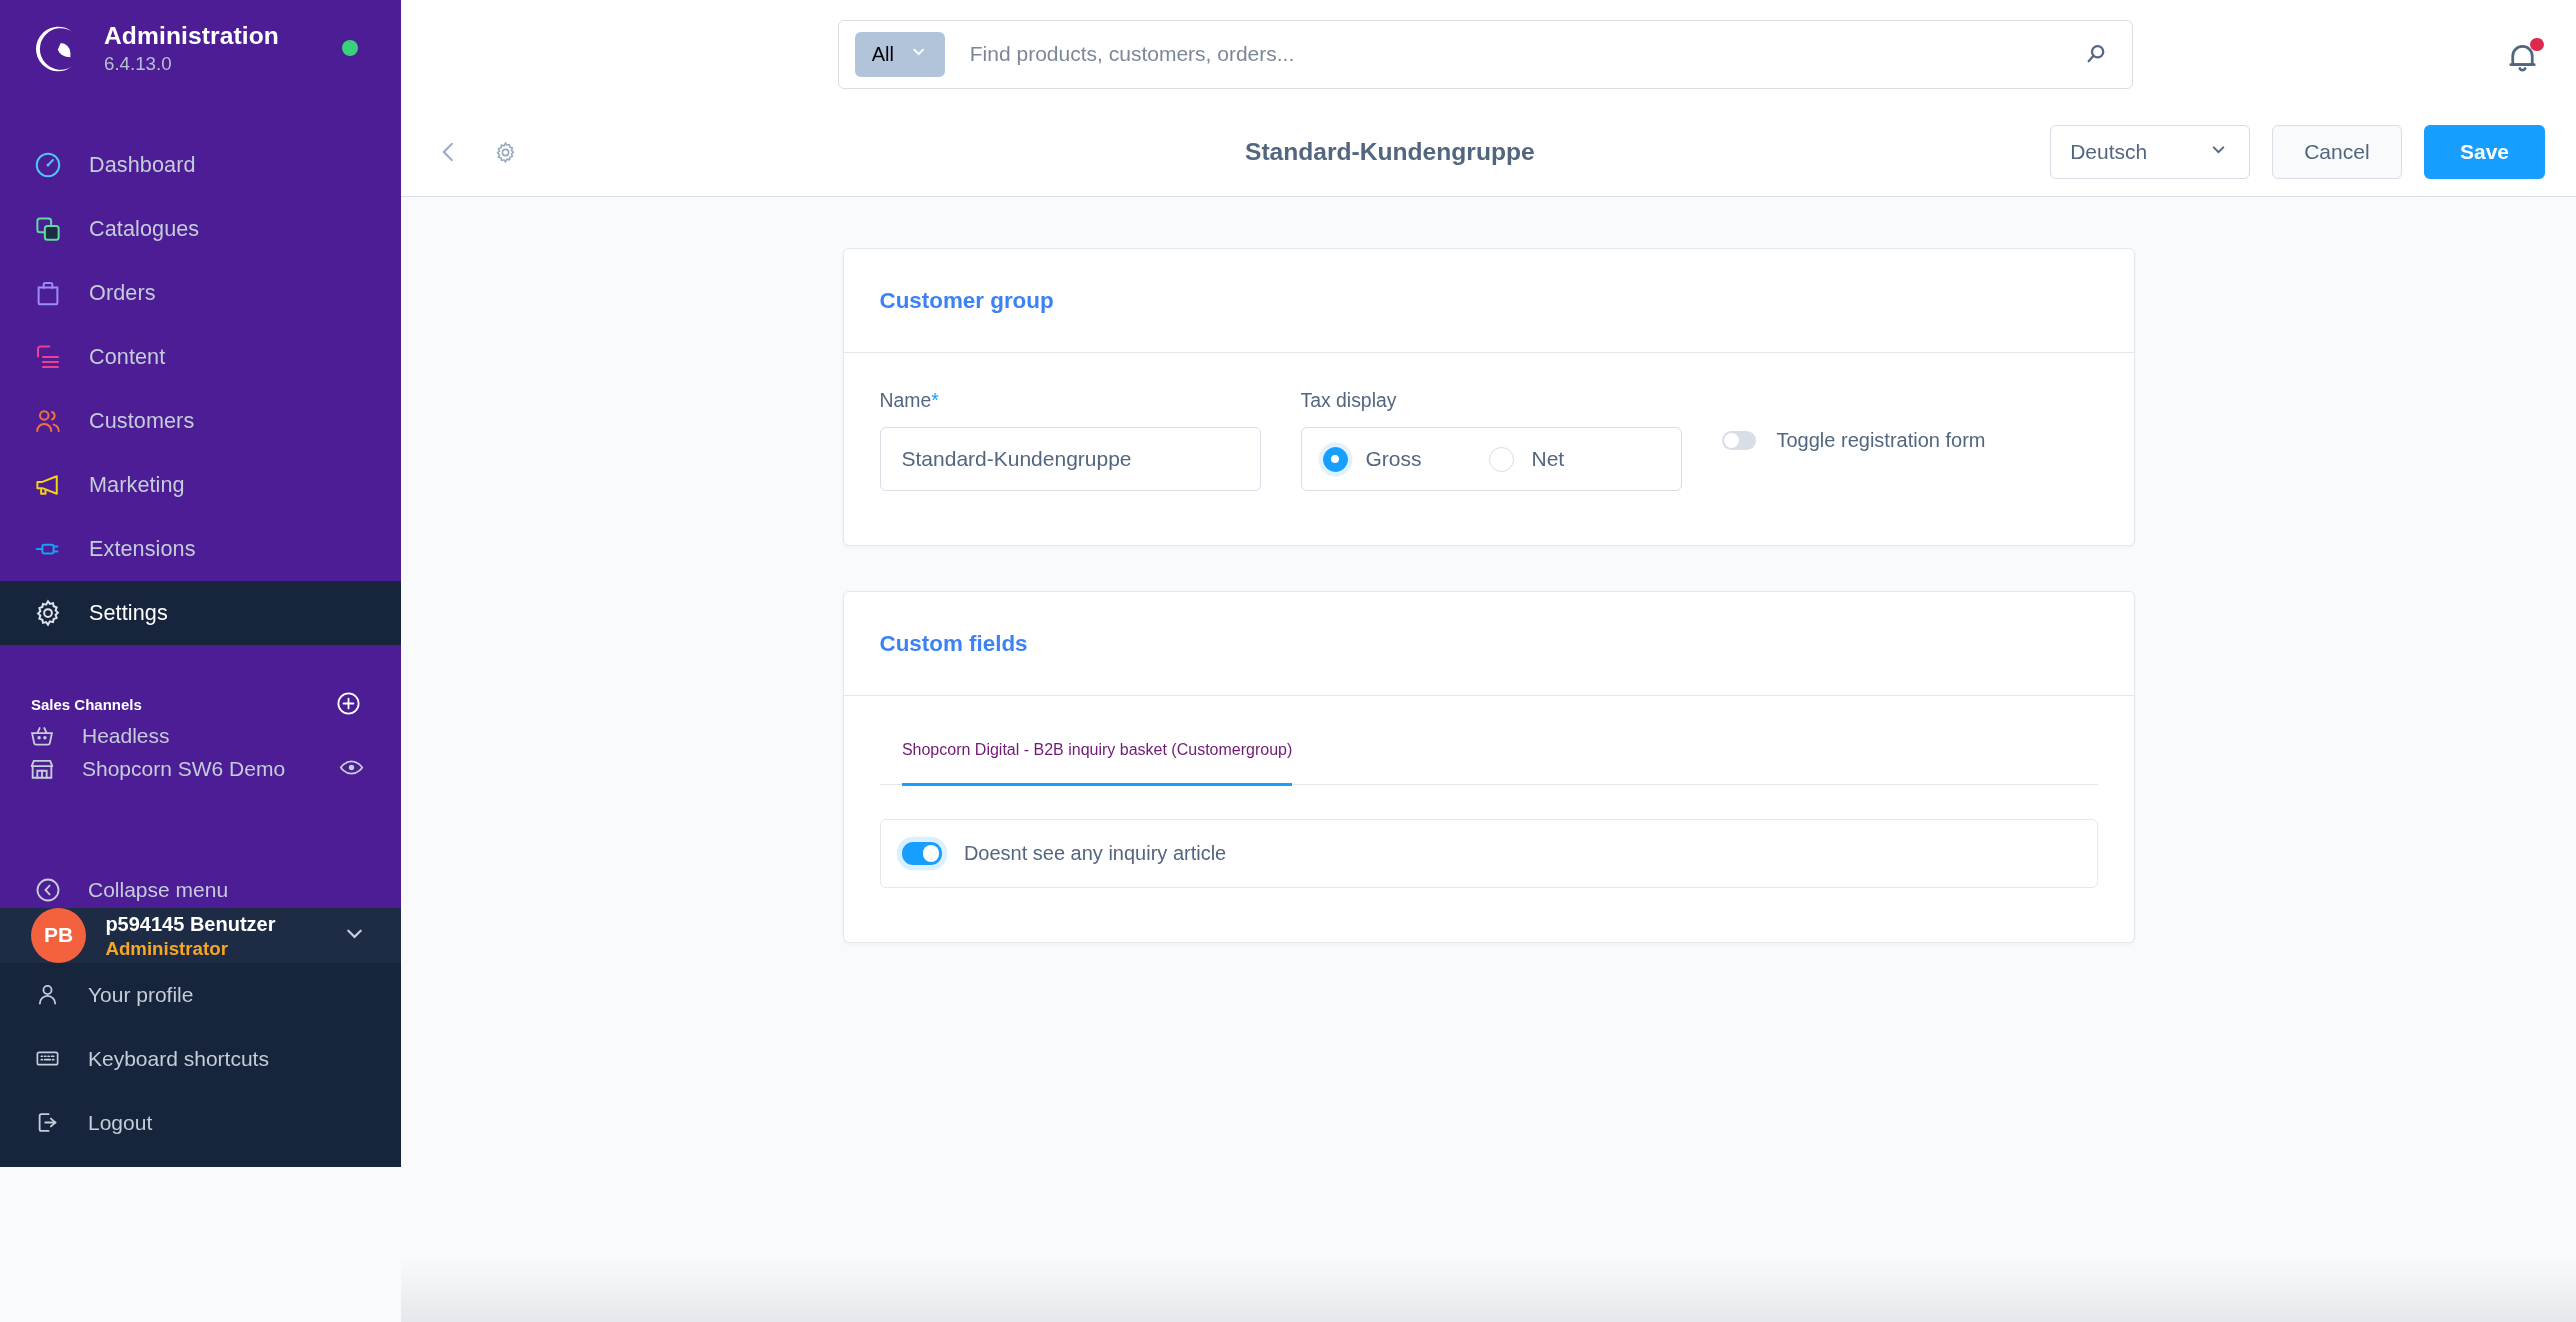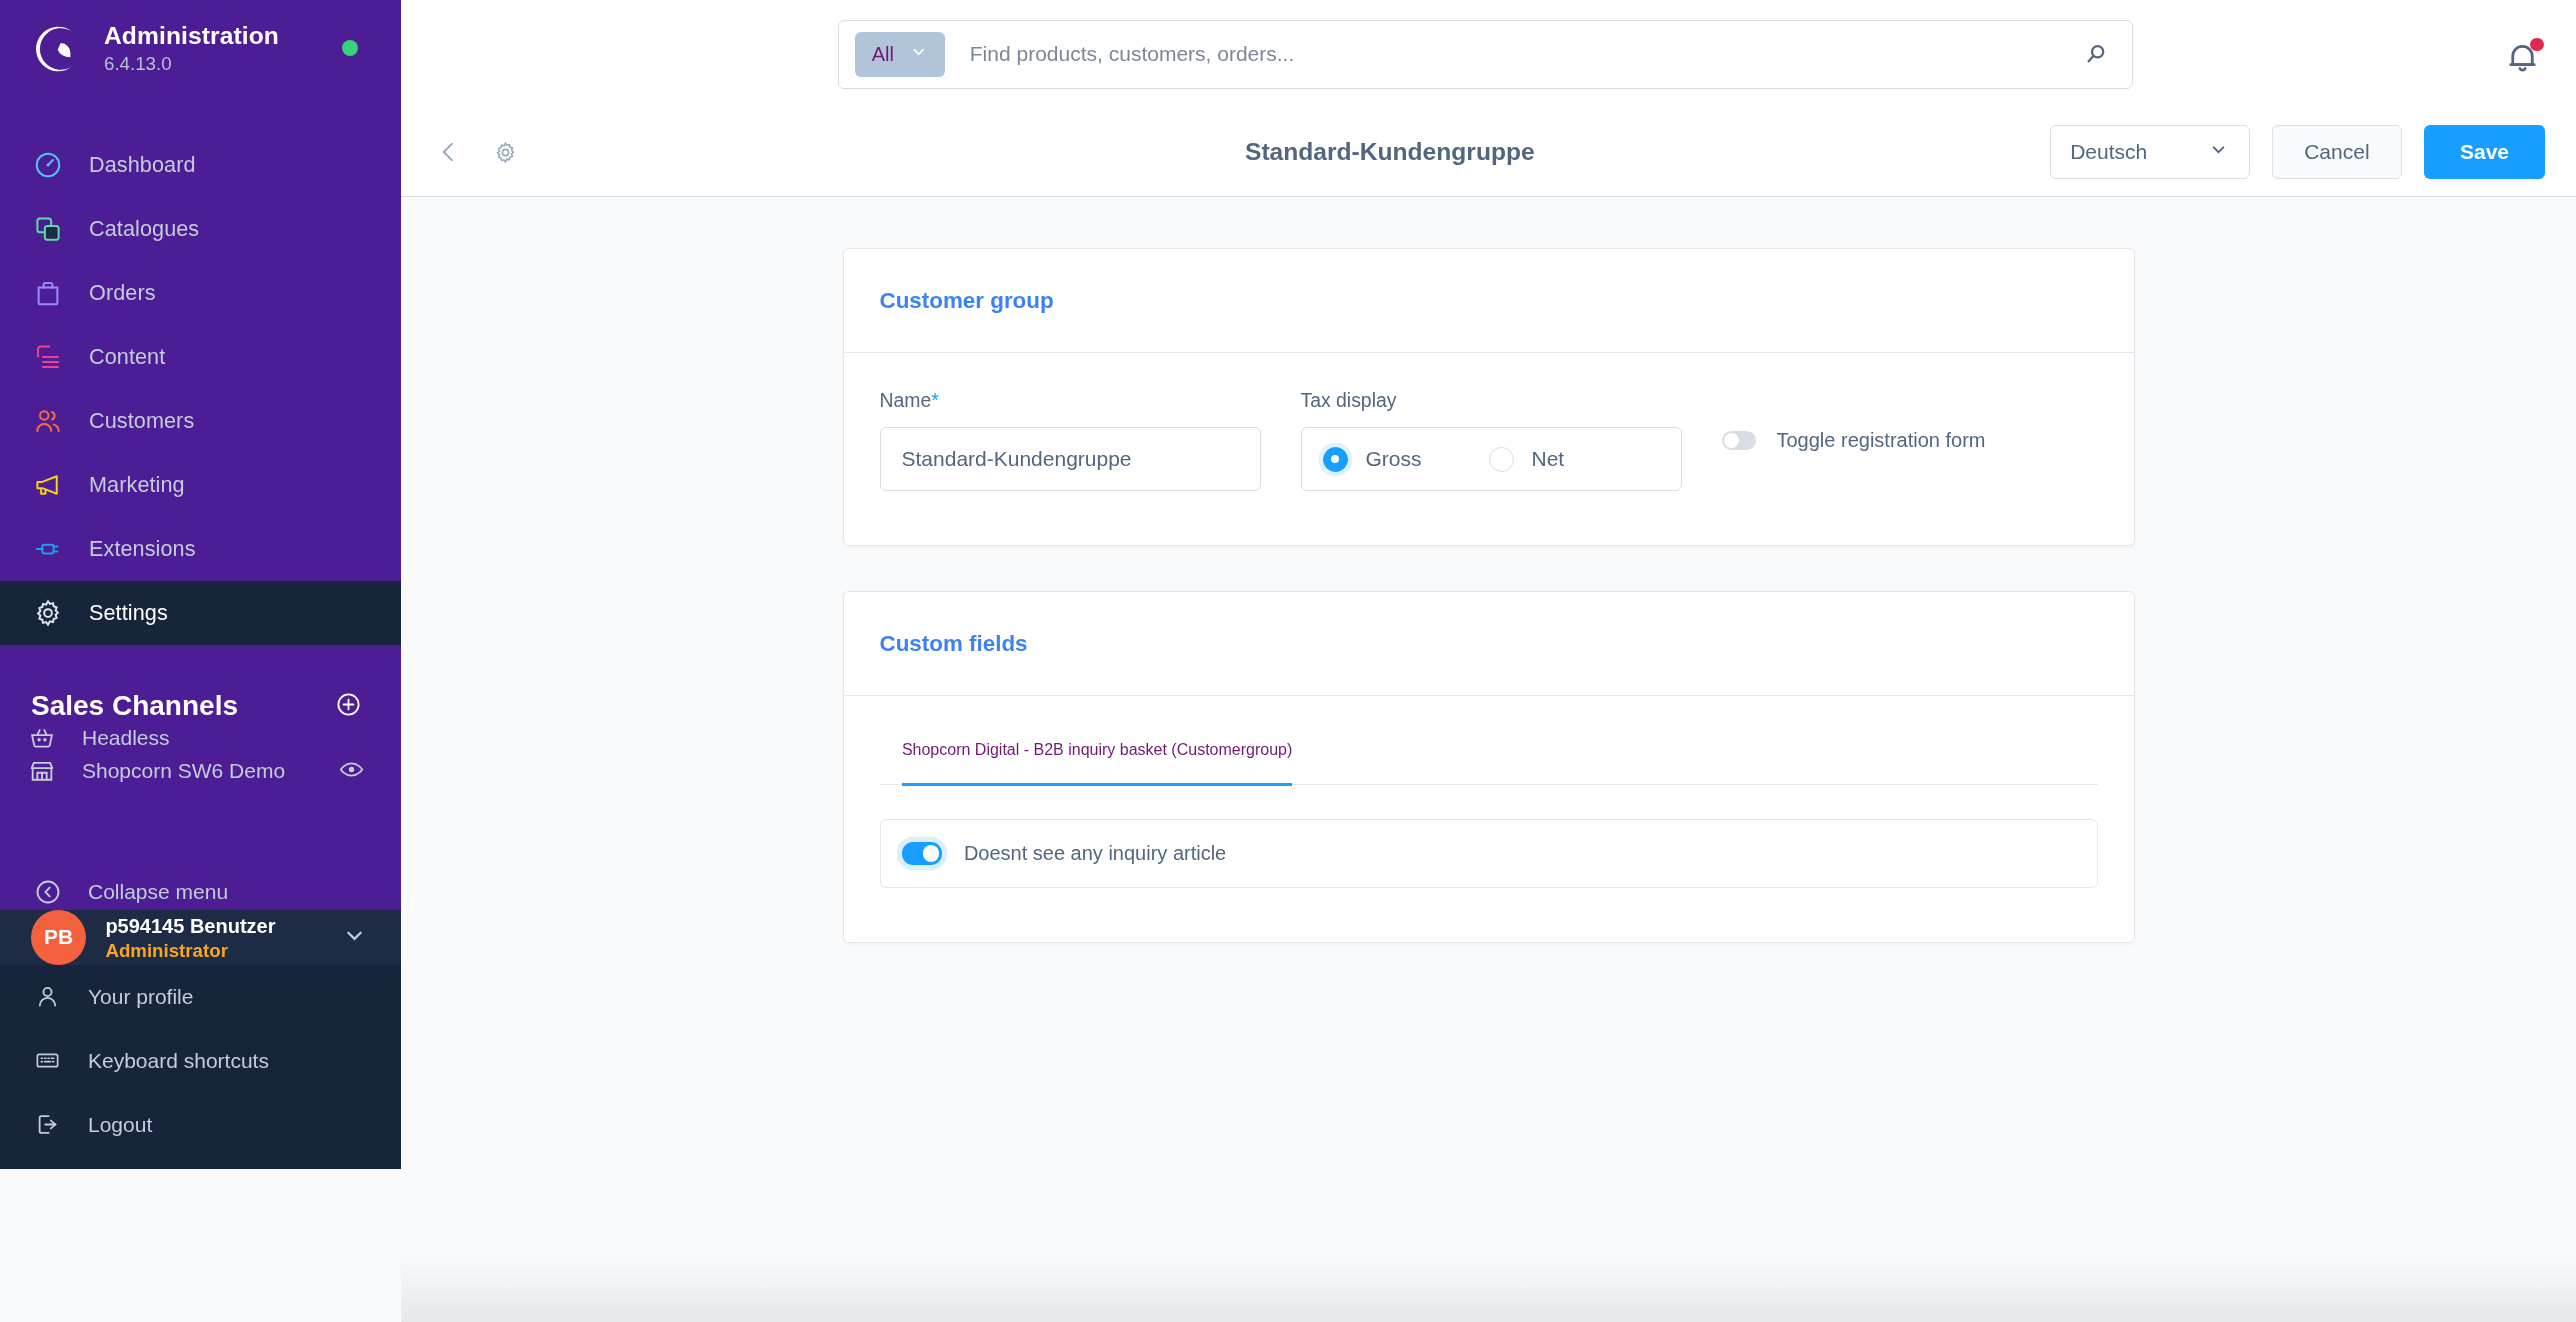--- a/index.html
+++ b/index.html
@@ -48,21 +48,21 @@
   .nav-item .lbl {
     margin-left: 24px; font-size: 21.6px; color: #c4cdd9; letter-spacing: 0.1px;
   }
   .nav-item.active { background: #16243c; }
   .nav-item.active .lbl { color: #ffffff; }
 
   .section-head {
     display: flex; align-items: center; justify-content: space-between;
     padding: 0 39px 0 31px; height: 52px; margin-top: 45px;
   }
-  .section-head .lbl { font-size: 28px; font-weight: 700; color: #ffffff; }
+  .section-head .lbl { font-size: 15px; font-weight: 700; color: #ffffff; }
 
   .sc-item {
     display: flex; align-items: center;
     height: 64px; padding-left: 25px; padding-right: 36px; cursor: pointer;
   }
   .sc-item .ico { width: 33px; height: 33px; flex: 0 0 33px; display:flex; align-items:center; justify-content:center;}
   .sc-item .lbl { margin-left: 24px; font-size: 21px; color: #c4cdd9; flex: 1; }
 
   .collapse-row {
     display:flex; align-items:center; height: 64px; padding-left: 31px;
@@ -111,21 +111,21 @@
   }
   .search-wrap {
     width: 1295px; height: 69px;
     margin-left: 437px;
     border: 0.7px solid #d8dde6; border-radius: 6px;
     background: #fff;
     display: flex; align-items: center;
     padding: 0 13.4px 0 16.4px;
   }
   .search-scope {
-    background: #b1c4da; color: #701a75;
+    background: #b1c4da; color: #000000;
     border-radius: 6px;
     height: 45px; padding: 0 16.4px;
     display: flex; align-items: center; gap: 15px;
     font-size: 20px; cursor: pointer;
   }
   .search-input {
     flex: 1; border: none; outline: none;
     font-size: 21px; color: #50596b;
     margin-left: 25px; background: transparent;
     font-family: "Liberation Sans", sans-serif;

